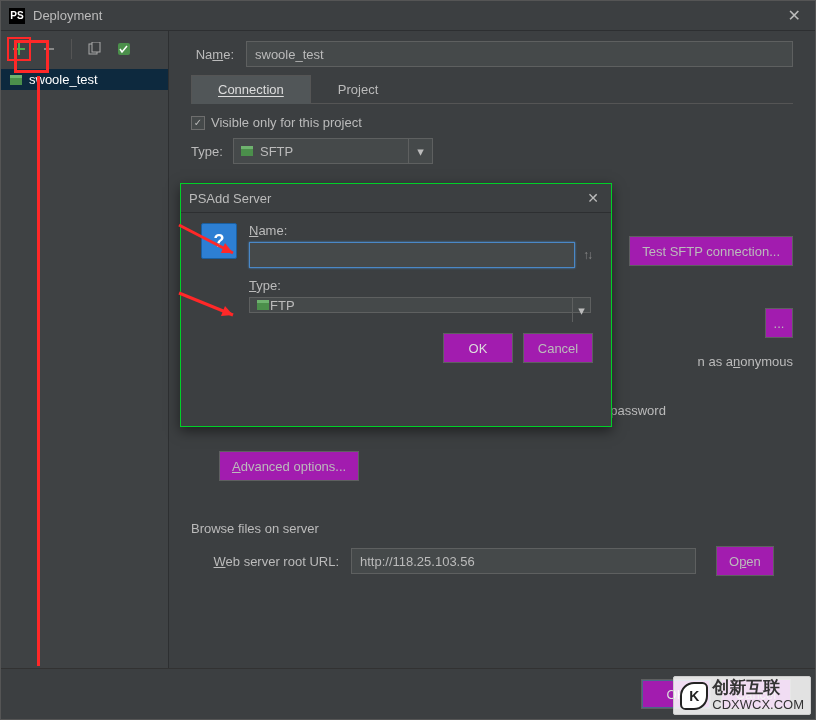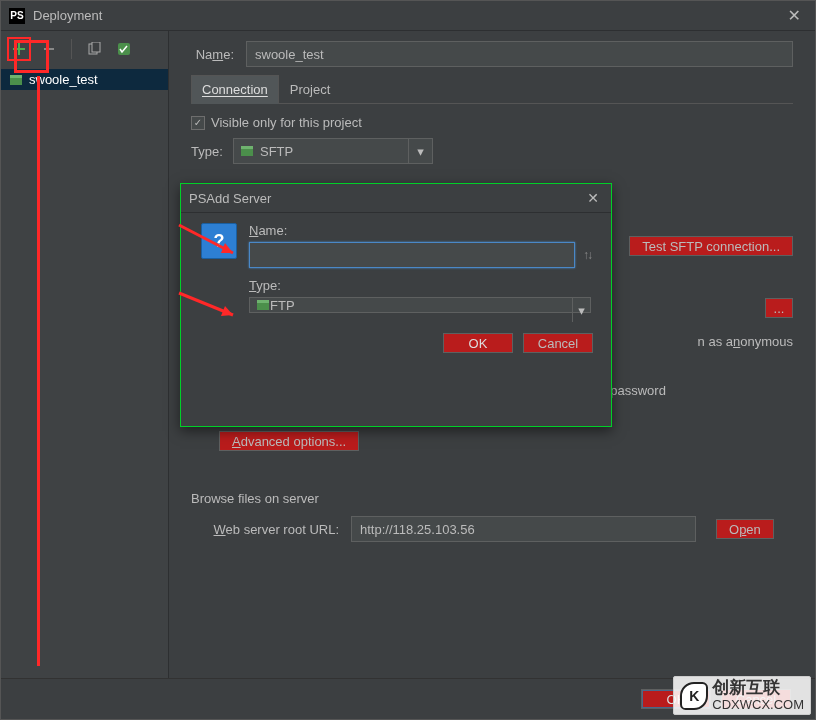--- a/index.html
+++ b/index.html
@@ -25,26 +25,26 @@
 .form-area { flex:1; padding: 10px 22px 0 22px; position: relative; overflow: hidden; }
 .row { display:flex; align-items:center; margin-bottom: 8px; }
 .label { width: 120px; text-align: right; padding-right: 12px; color:#bbb; }
 .input { flex:1; background:#45494a; border:1px solid #5e6060; color:#bbb; padding: 4px 8px; height: 26px; }
 .input-pw { letter-spacing: 2px; }
 .select { flex:1; display:flex; align-items:center; background:#45494a; border:1px solid #5e6060; height:26px; position:relative; padding-left:6px; }
 .select .sel-icon { width:14px; height:14px; margin-right:6px; }
 .select .chev { width:24px; height:24px; border-left:1px solid #5e6060; display:flex; align-items:center; justify-content:center; position:absolute; right:0; top:0; bottom:0; }
 
 .tabs { display:flex; border-bottom: 1px solid #555; margin-top: 6px; }
-.tab { padding: 6px 10px; color:#bbb; border:1px solid transparent; border-bottom:none; cursor:pointer; }
+.tab { padding: 6px 26px; color:#bbb; border:1px solid transparent; border-bottom:none; cursor:pointer; }
 .tab.active { background: #515658; border:1px solid #555; border-bottom:1px solid #515658; margin-bottom:-1px; color:#ddd; text-decoration: underline; text-underline-offset: 2px; }
 .checkbox { display:inline-flex; align-items:center; gap:6px; color:#bbb; }
 .checkbox .box { width:14px; height:14px; background:#45494a; border:1px solid #6e6e6e; display:flex; align-items:center; justify-content:center; font-size:10px; color:#bbb; }
 
-.btn { background: #b91c1c; border:1px solid #5e6060; color:#bbb; padding: 4px 12px; height:20px; display:inline-flex; align-items:center; cursor:pointer; }
+.btn { background: #a21caf; border:1px solid #5e6060; color:#bbb; padding: 4px 12px; height:30px; display:inline-flex; align-items:center; cursor:pointer; }
 .btn.primary { border:1px solid #5e6060; color:#ddd; }
 .small-btn { width: 28px; padding: 0; justify-content: center; }
 
 .section-title { color:#bbb; margin: 20px 0 10px 0; }
 
 .bottom-bar { border-top:1px solid #323232; padding: 10px 24px; display:flex; justify-content:flex-end; gap:10px; }
 
 .modal { position:absolute; left:179px; top:182px; width:432px; height:244px; background:#3c3f41; border:1px solid #00d028; box-shadow: 0 4px 12px rgba(0,0,0,0.5); z-index:10; }
 .modal-title { display:flex; align-items:center; padding: 4px 8px; background:#3c3f41; border-bottom:1px solid #2d2f31; }
 .modal-title .close { margin-left:auto; color:#bbb; font-size:14px; cursor:pointer; padding:2px 4px; }

